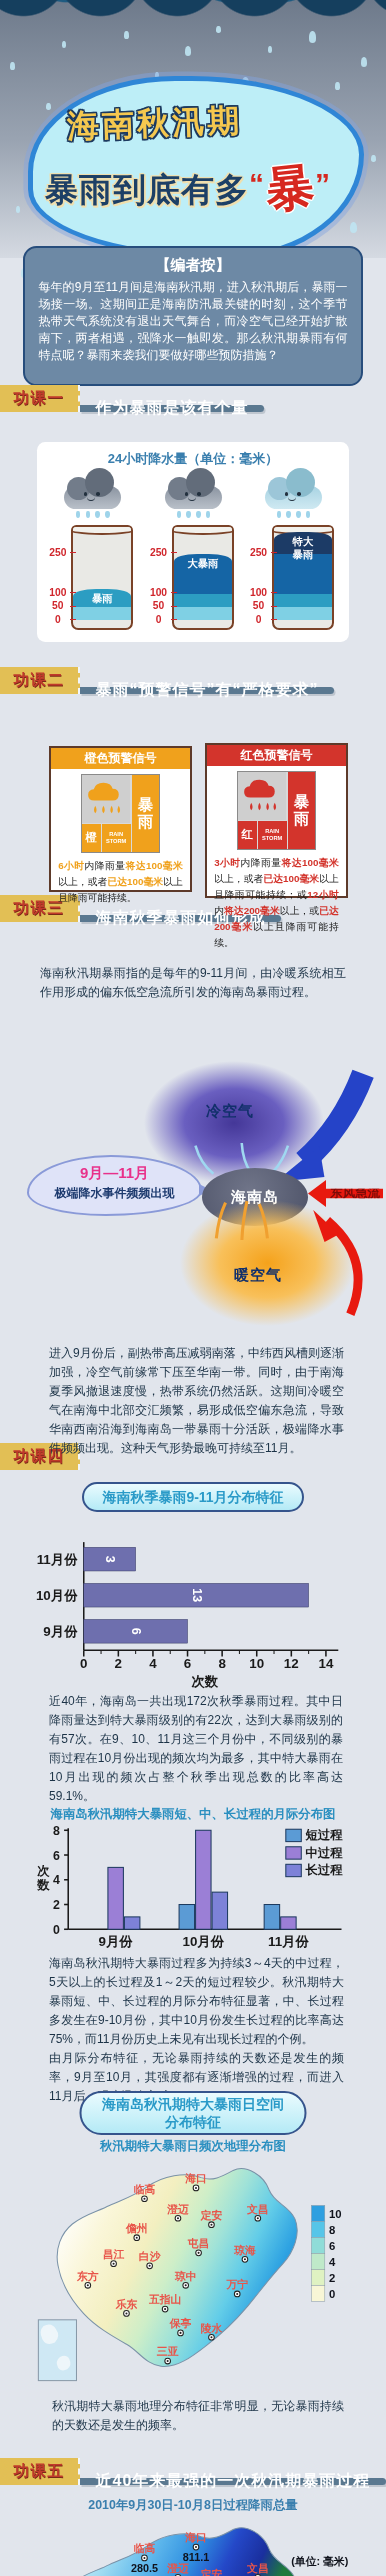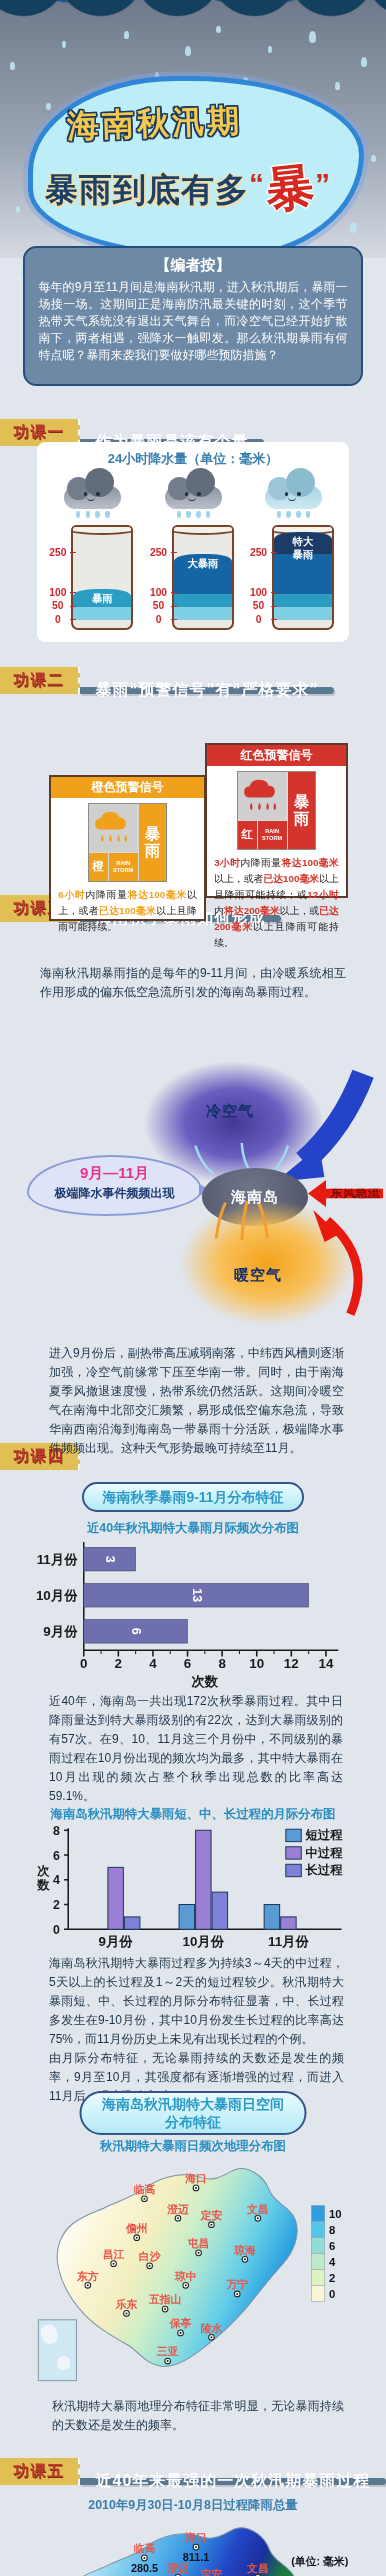--- a/index.html
+++ b/index.html
@@ -142,21 +142,21 @@
     <div class="t1">海南秋汛期</div>
     <div class="t2"><span>暴雨到底有多</span><span class="rq">“</span><span class="rchar">暴</span><span class="rq">”</span></div>
   </div>
 
   <div class="ed">
     <div class="edt">【编者按】</div>
     <p>每年的9月至11月间是海南秋汛期，进入秋汛期后，暴雨一场接一场。这期间正是海南防汛最关键的时刻，这个季节热带天气系统没有退出天气舞台，而冷空气已经开始扩散南下，两者相遇，强降水一触即发。那么秋汛期暴雨有何特点呢？暴雨来袭我们要做好哪些预防措施？</p>
   </div>
 
   <div id="sections">
-      <div class="sec" style="top: 419px; text-align: center;">
+      <div class="sec" style="top: 385px; text-align: center;">
         <div class="sec-badge">功课一</div>
         <div class="sec-bar">作为暴雨是该有个量</div>
       </div>
       <div class="sec" style="top: 667px;">
         <div class="sec-badge">功课二</div>
         <div class="sec-bar">暴雨“预警信号”有“严格要求”</div>
       </div>
       <div class="sec" style="top: 895px;">
         <div class="sec-badge">功课三</div>
         <div class="sec-bar">海南秋季暴雨如何形成</div>
@@ -269,21 +269,21 @@
             <div class="tick" style="left: -9.3px; top: 75px;">50</div>
             <div class="tickline" style="left: 13.4px; top: 81px;"></div>
             <div class="tick" style="left: -9.3px; top: 89px;">0</div>
             <div class="tickline" style="left: 13.4px; top: 94px;"></div>
           </div>
         </div>
       </div>
   </div>
 
   <div id="signals">
-      <div class="sigbox" style="top: 775px; left: 49px; width: 157px; height: 146px;">
+      <div class="sigbox" style="top: 746px; left: 49px; width: 143px; height: 146px;">
         <div class="signame" style="background: rgb(240, 161, 28);">橙色预警信号</div>
         <div class="sign">
           <div class="cellc"><svg width="48" height="48" viewBox="0 0 94 94">
               <path d="M24 50 q-12 0 -12 -11 q0 -10 11 -11 q3 -13 19 -13 q15 0 18 12 q12 0 12 11 q0 12 -12 12 z" fill="#f0a11c"></path>
               <path d="M26 60 q5 9 0 15 q-5 -6 0 -15" fill="#f0a11c"></path>
               <path d="M42 60 q5 9 0 15 q-5 -6 0 -15" fill="#f0a11c"></path>
               <path d="M58 60 q5 9 0 15 q-5 -6 0 -15" fill="#f0a11c"></path>
               <path d="M72 60 q5 9 0 15 q-5 -6 0 -15" fill="#f0a11c"></path>
             </svg></div>
           <div class="cellv" style="background: rgb(240, 161, 28);">
@@ -350,21 +350,20 @@
     </svg>
     <svg class="csvg" style="top:181px;left:273px;" width="98" height="116" viewBox="0 0 190 225">
       <path d="M150 210 Q195 105 105 28" stroke="#e8190f" stroke-width="17" fill="none"></path>
       <polygon points="128,55 78,8 100,70" fill="#e8190f"></polygon>
     </svg>
   </div>
 
   <div class="para" style="top:1344px;left:49px;width:295px;">进入9月份后，副热带高压减弱南落，中纬西风槽则逐渐加强，冷空气前缘常下压至华南一带。同时，由于南海夏季风撤退速度慢，热带系统仍然活跃。这期间冷暖空气在南海中北部交汇频繁，易形成低空偏东急流，导致华南西南沿海到海南岛一带暴雨十分活跃，极端降水事件频频出现。这种天气形势最晚可持续至11月。</div>
 
   <div class="wb" style="top:1482px;width:222px;height:30px;">海南秋季暴雨9-11月分布特征</div>
-  <div class="cap" style="top:1520px;color:#2a8fc0;">近40年秋汛期特大暴雨月际频次分布图</div>
   <svg id="chart1" class="csvg" style="top:1538px;left:32px;" width="323" height="152" viewBox="0 0 626 295">
       <line x1="100" y1="8" x2="100" y2="218" stroke="#1a1a1a" stroke-width="3"></line>
       <line x1="100" y1="218" x2="594" y2="218" stroke="#1a1a1a" stroke-width="3"></line>
       <line x1="100" y1="218" x2="100" y2="230" stroke="#1a1a1a" stroke-width="3"></line>
       <text x="100" y="252" font-size="26" fill="#1a1a1a" text-anchor="middle" font-weight="bold" font-family="Liberation Sans, sans-serif">0</text>
       <line x1="133.57142857142856" y1="218" x2="133.57142857142856" y2="225" stroke="#1a1a1a" stroke-width="2"></line>
       <line x1="167.14285714285714" y1="218" x2="167.14285714285714" y2="230" stroke="#1a1a1a" stroke-width="3"></line>
       <text x="167.14285714285714" y="252" font-size="26" fill="#1a1a1a" text-anchor="middle" font-weight="bold" font-family="Liberation Sans, sans-serif">2</text>
       <line x1="200.71428571428572" y1="218" x2="200.71428571428572" y2="225" stroke="#1a1a1a" stroke-width="2"></line>
       <line x1="234.28571428571428" y1="218" x2="234.28571428571428" y2="230" stroke="#1a1a1a" stroke-width="3"></line>

